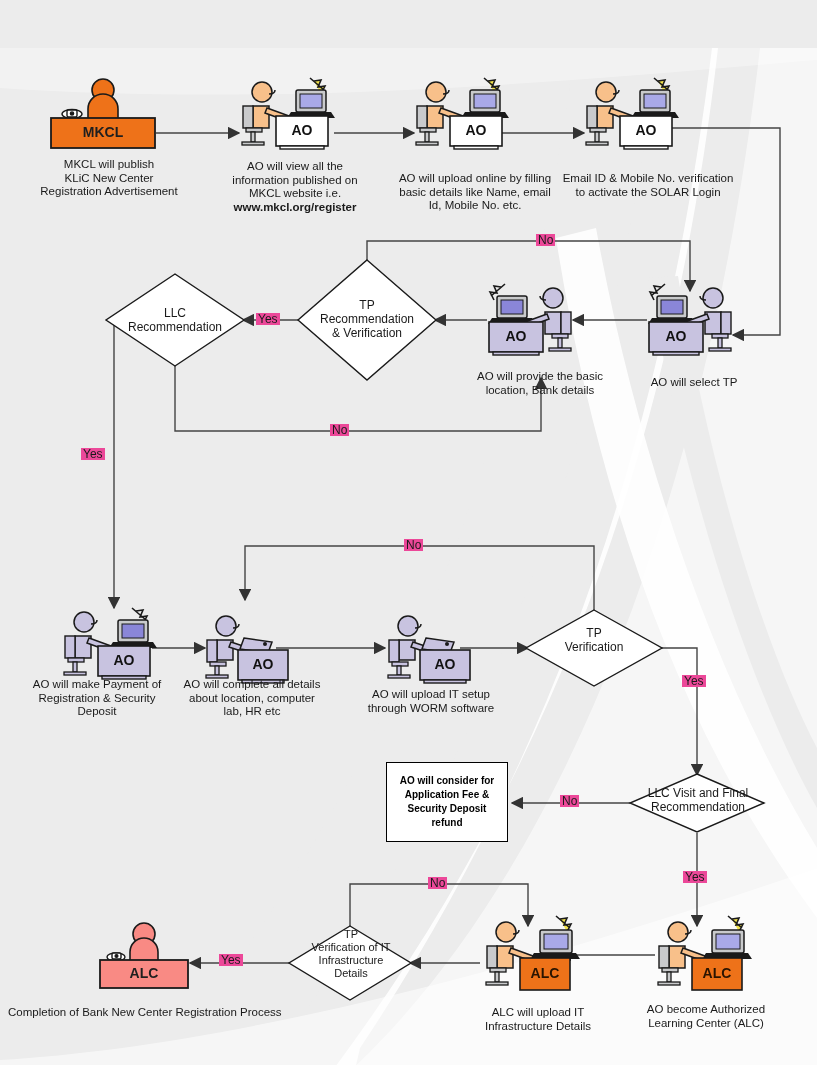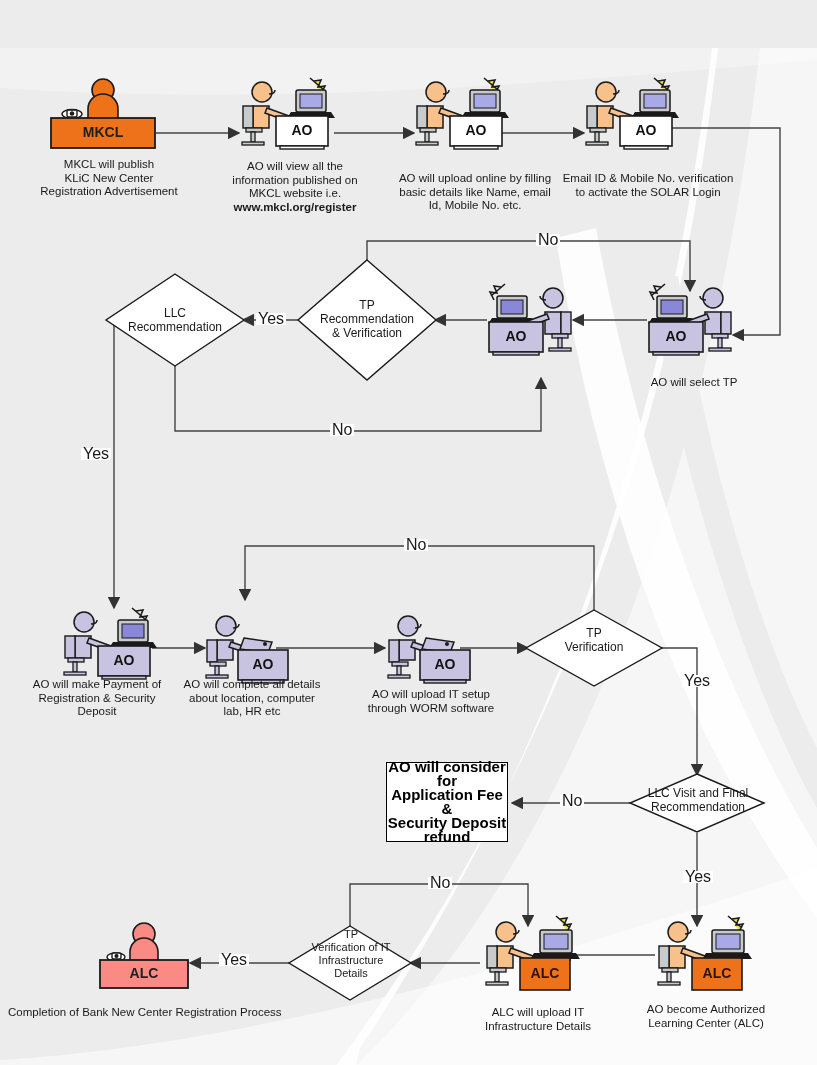--- a/index.html
+++ b/index.html
@@ -20,43 +20,43 @@
     font-size:11.5px;
     color:#1a1a1a;
     line-height:13.5px;
     z-index:3;
     white-space:pre-line;
   }
   .caption b{font-weight:bold;}
   .node{position:absolute;z-index:2;}
   .lbl{
     position:absolute;
-    font-size:16px;
+    font-size:12px;
     color:#1a1a1a;
-    background:#ffffff;
+    background:#ec4899;
     padding:0 2px;
     z-index:4;
     line-height:12px;
   }
   .diamond-text{
     position:absolute;
     text-align:center;
     font-size:12px;
     color:#1a1a1a;
     line-height:14px;
     z-index:3;
     white-space:pre-line;
   }
   .boxnote{
     position:absolute;
     z-index:3;
     background:#ffffff;
     border:1.4px solid #000;
     text-align:center;
-    font-size:15px;
+    font-size:10px;
     font-weight:bold;
     color:#000;
     line-height:14px;
     display:flex;
     align-items:center;
     justify-content:center;
     white-space:pre-line;
   }
   .deskword{
     position:absolute;
@@ -252,20 +252,22 @@
       <path d="M62 38 l-22 8 l2 5 l22 -8 z" fill="#c8c3e0" stroke="#1a1a1a" stroke-width="1.5"></path>
       <rect x="76" y="36" width="10" height="22" fill="#c8c3e0" stroke="#1a1a1a" stroke-width="1.4"></rect>
       <rect x="67" y="58" width="16" height="4" fill="#c8c3e0" stroke="#1a1a1a" stroke-width="1.3"></rect>
       <rect x="73" y="62" width="4" height="10" fill="#c8c3e0" stroke="#1a1a1a" stroke-width="1.3"></rect>
       <rect x="64" y="72" width="22" height="3" fill="#c8c3e0" stroke="#1a1a1a" stroke-width="1.3"></rect>
       <rect x="4" y="46" width="54" height="30" fill="#c8c3e0" stroke="#1a1a1a" stroke-width="1.6"></rect>
       <rect x="8" y="76" width="46" height="3" fill="#c8c3e0" stroke="#1a1a1a" stroke-width="1.4"></rect>
     </svg>
     <div class="deskword" style="left:4px;top:52px;width:54px;color:#111;">AO</div>
   </div>
+  <div class="caption" style="left:460px;top:322px;width:160px;">AO will provide the basic
+location, Bank details</div>
 
   <div class="node" style="left:58px;top:552px;">
     <svg width="100" height="86" viewBox="0 0 100 86">
       <path d="M74 8 L88 20 M78 11 l7 -1 l-3 7 l7 -1 l-4 8" stroke="#1a1a1a" stroke-width="1.6" fill="none"></path>
       <rect x="60" y="20" width="30" height="22" rx="2" fill="#c9cacc" stroke="#1a1a1a" stroke-width="1.5"></rect>
       <rect x="64" y="24" width="22" height="14" fill="#8a86d8" stroke="#1a1a1a" stroke-width="1"></rect>
       <path d="M55 42 h40 l4 6 h-48 z" fill="#1a1a1a"></path>
       <circle cx="26" cy="22" r="10" fill="#c8c3e0" stroke="#1a1a1a" stroke-width="1.5"></circle>
       <path d="M33 24 q6 0 6 -4" stroke="#1a1a1a" stroke-width="1.5" fill="none"></path>
       <path d="M17 36 h16 v22 h-16 z" fill="#c8c3e0" stroke="#1a1a1a" stroke-width="1.5"></path>

